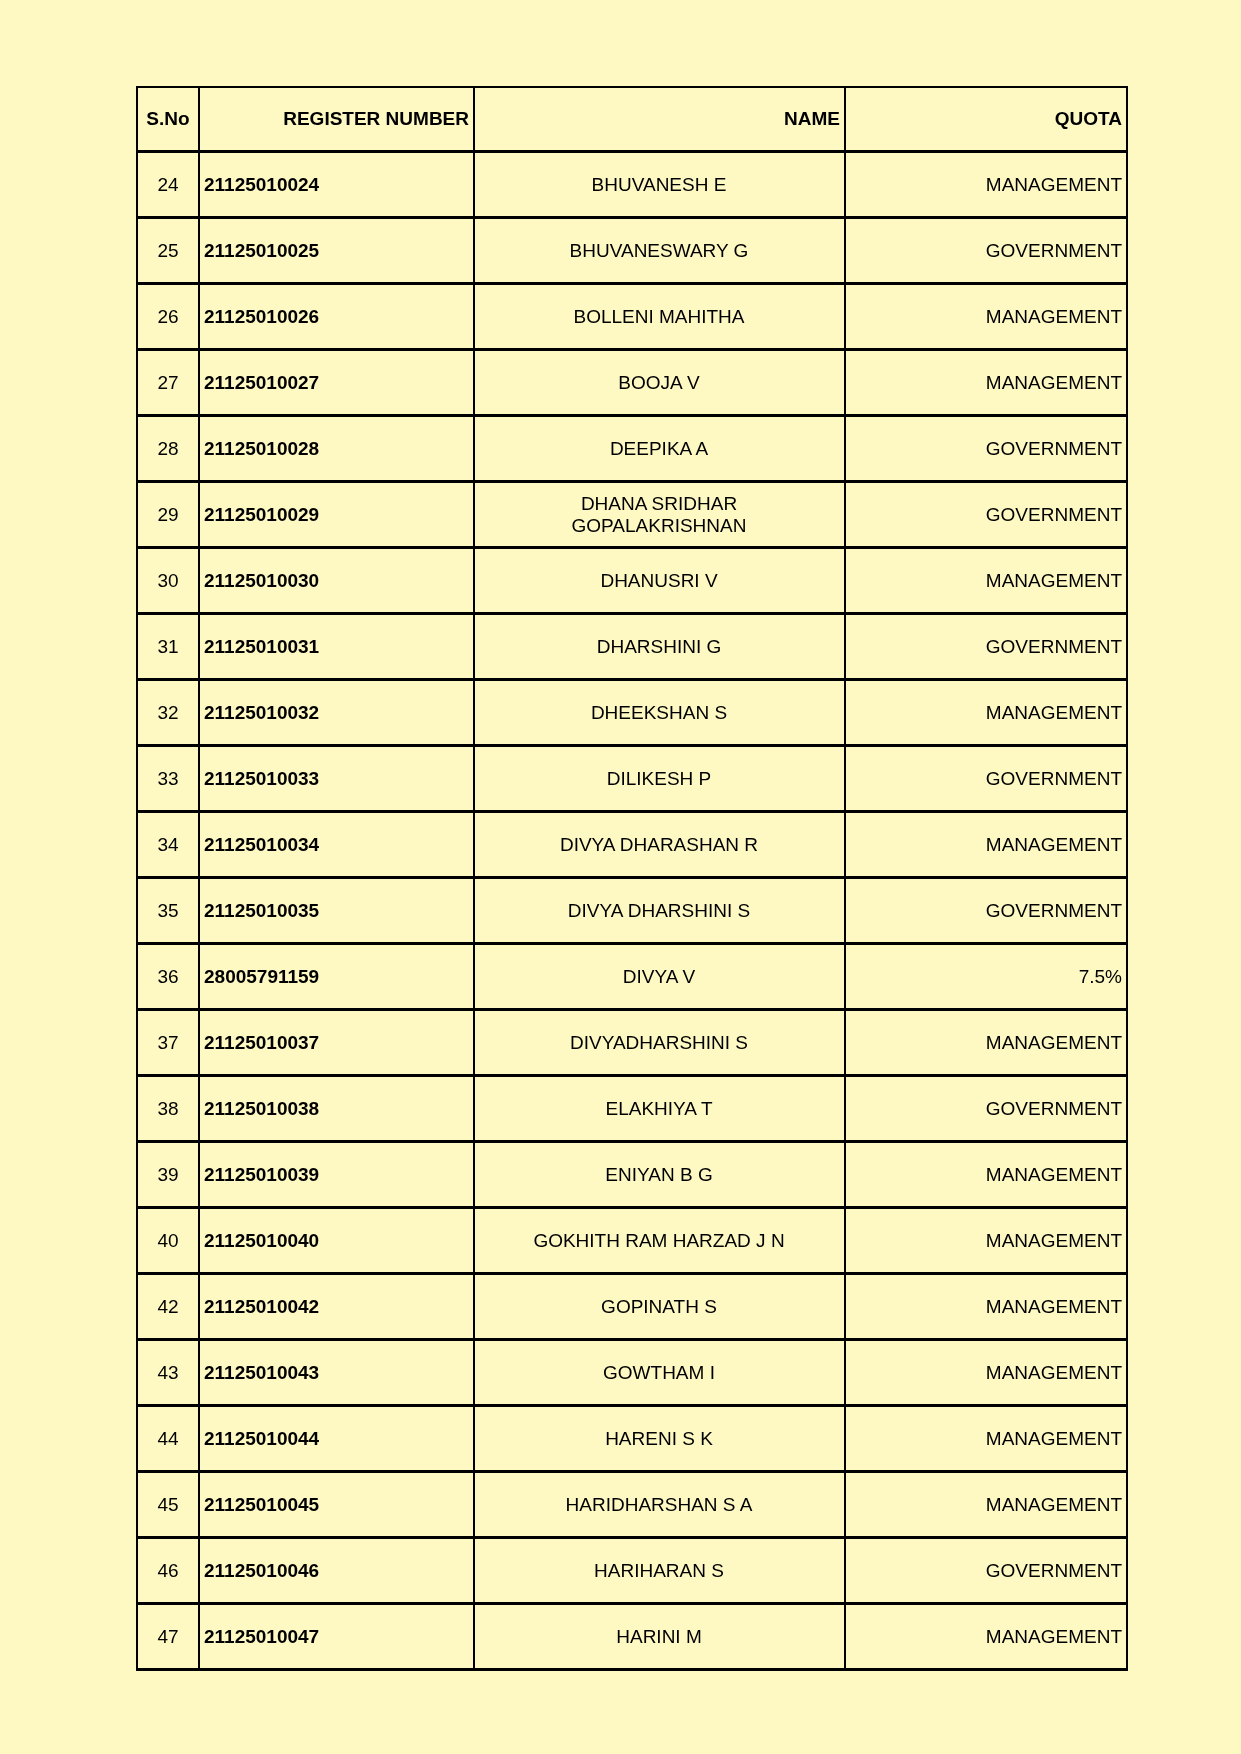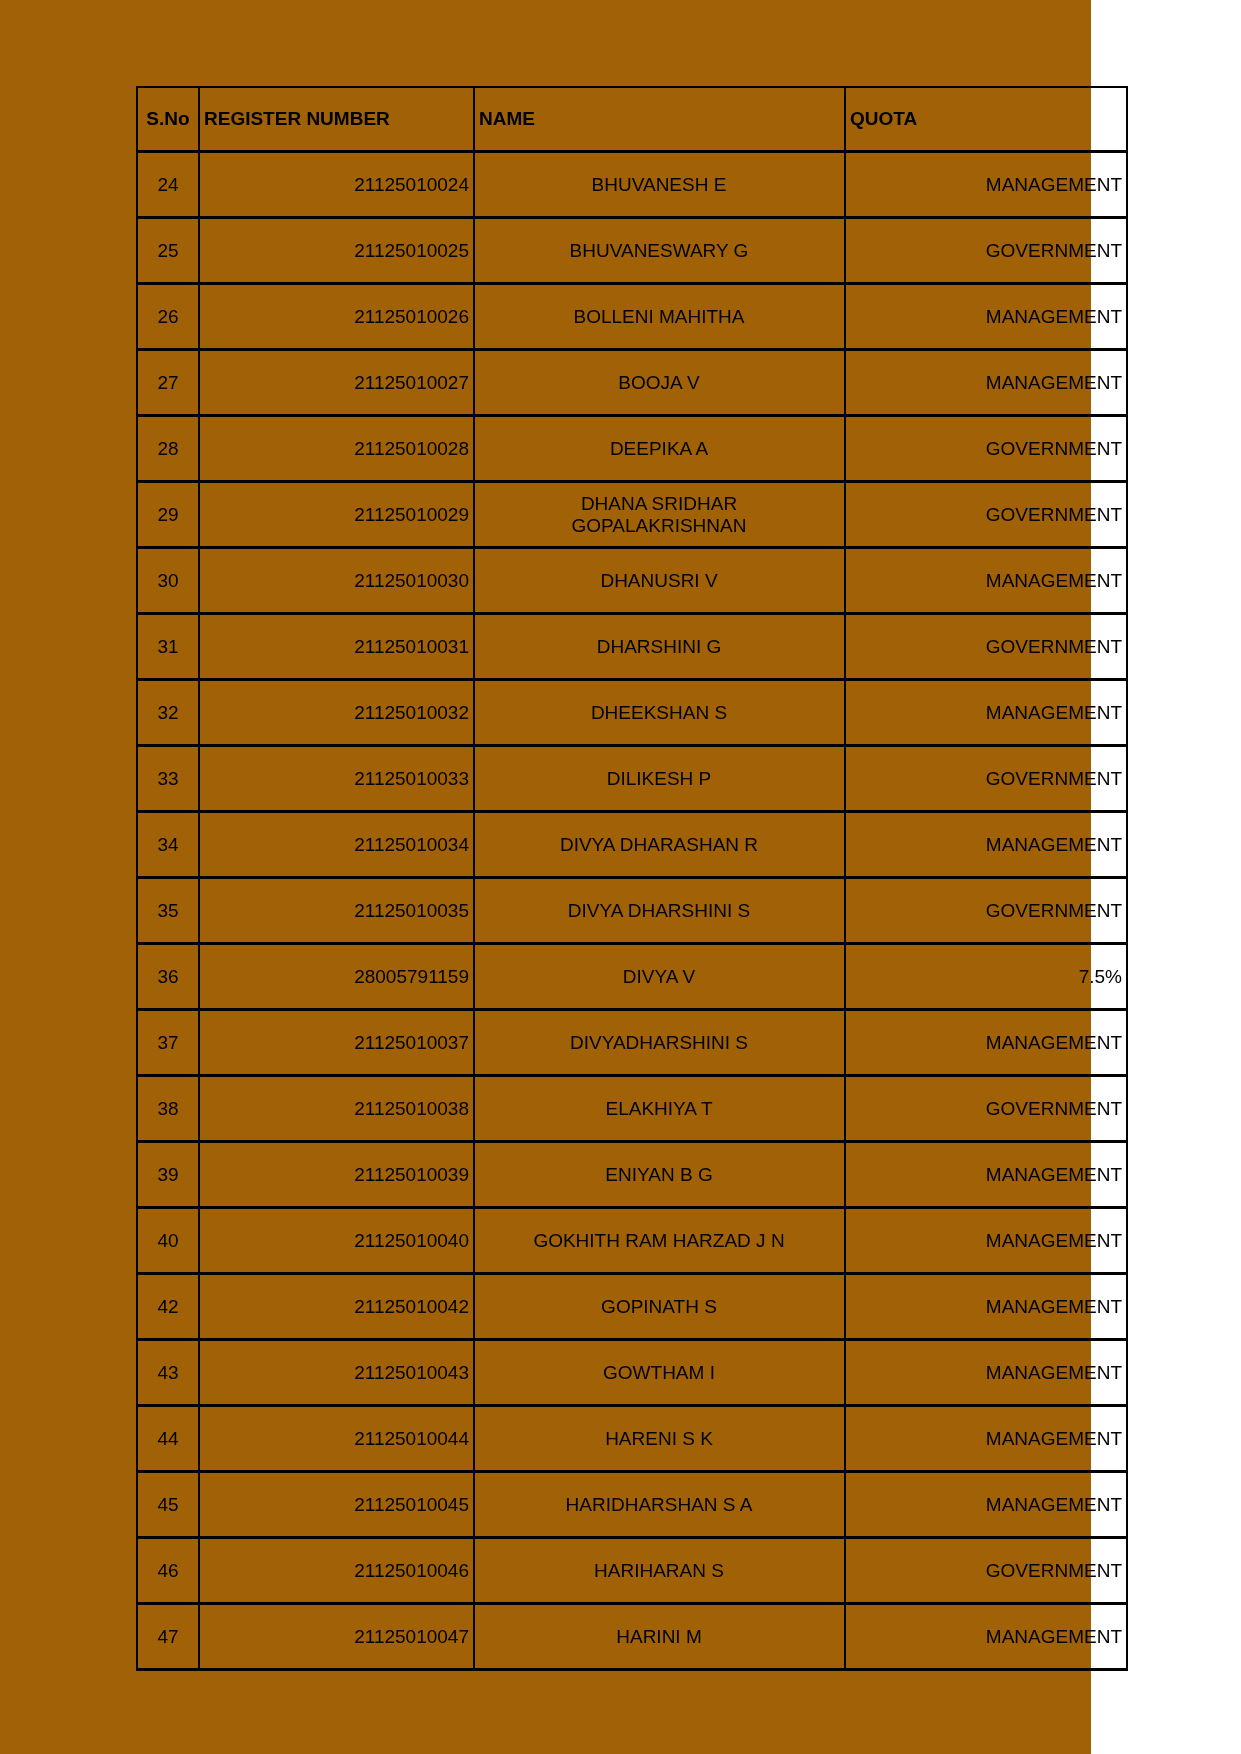--- a/index.html
+++ b/index.html
@@ -2,23 +2,23 @@
 <html><head>
 <meta charset="utf-8">
 <style>
   html, body {
     margin: 0;
     padding: 0;
     background: #ffffff;
   }
   .page {
     position: relative;
-    width: 1091px;
+    width: 1241px;
     height: 1754px;
-    background: #a16207;
+    background: #fef9c3;
     font-family: "Liberation Sans", sans-serif;
     color: #000000;
   }
   table.register-table {
     position: absolute;
     left: 136px;
     top: 86px;
     width: 990px;
     border-collapse: collapse;
     table-layout: fixed;
@@ -29,37 +29,37 @@
   col.col-register { width: 275px; }
   col.col-name     { width: 371px; }
   col.col-quota    { width: 282px; }
 
   thead th {
     border: 2px solid #000000;
     border-bottom-width: 3px;
     height: 58px;
     font-weight: 700;
     font-size: 19px;
-    text-align: left;
+    text-align: right;
     vertical-align: middle;
     padding: 2px 4px;
   }
   thead th.h-sno { text-align: center; }
 
   tbody td {
     border: 2px solid #000000;
     border-top-width: 3px;
     border-bottom-width: 3px;
     height: 59px;
     vertical-align: middle;
     padding: 2px 4px;
     font-weight: 400;
   }
   td.c-sno      { text-align: center; }
-  td.c-register { text-align: right; }
+  td.c-register { text-align: left; font-weight: bold; }
   td.c-name     { text-align: center; white-space: pre-line; padding-left: 3px; }
   td.c-quota    { text-align: right; }
 </style>
 </head>
 <body>
 
 <div class="page">
 
   <table class="register-table">
     <colgroup>

